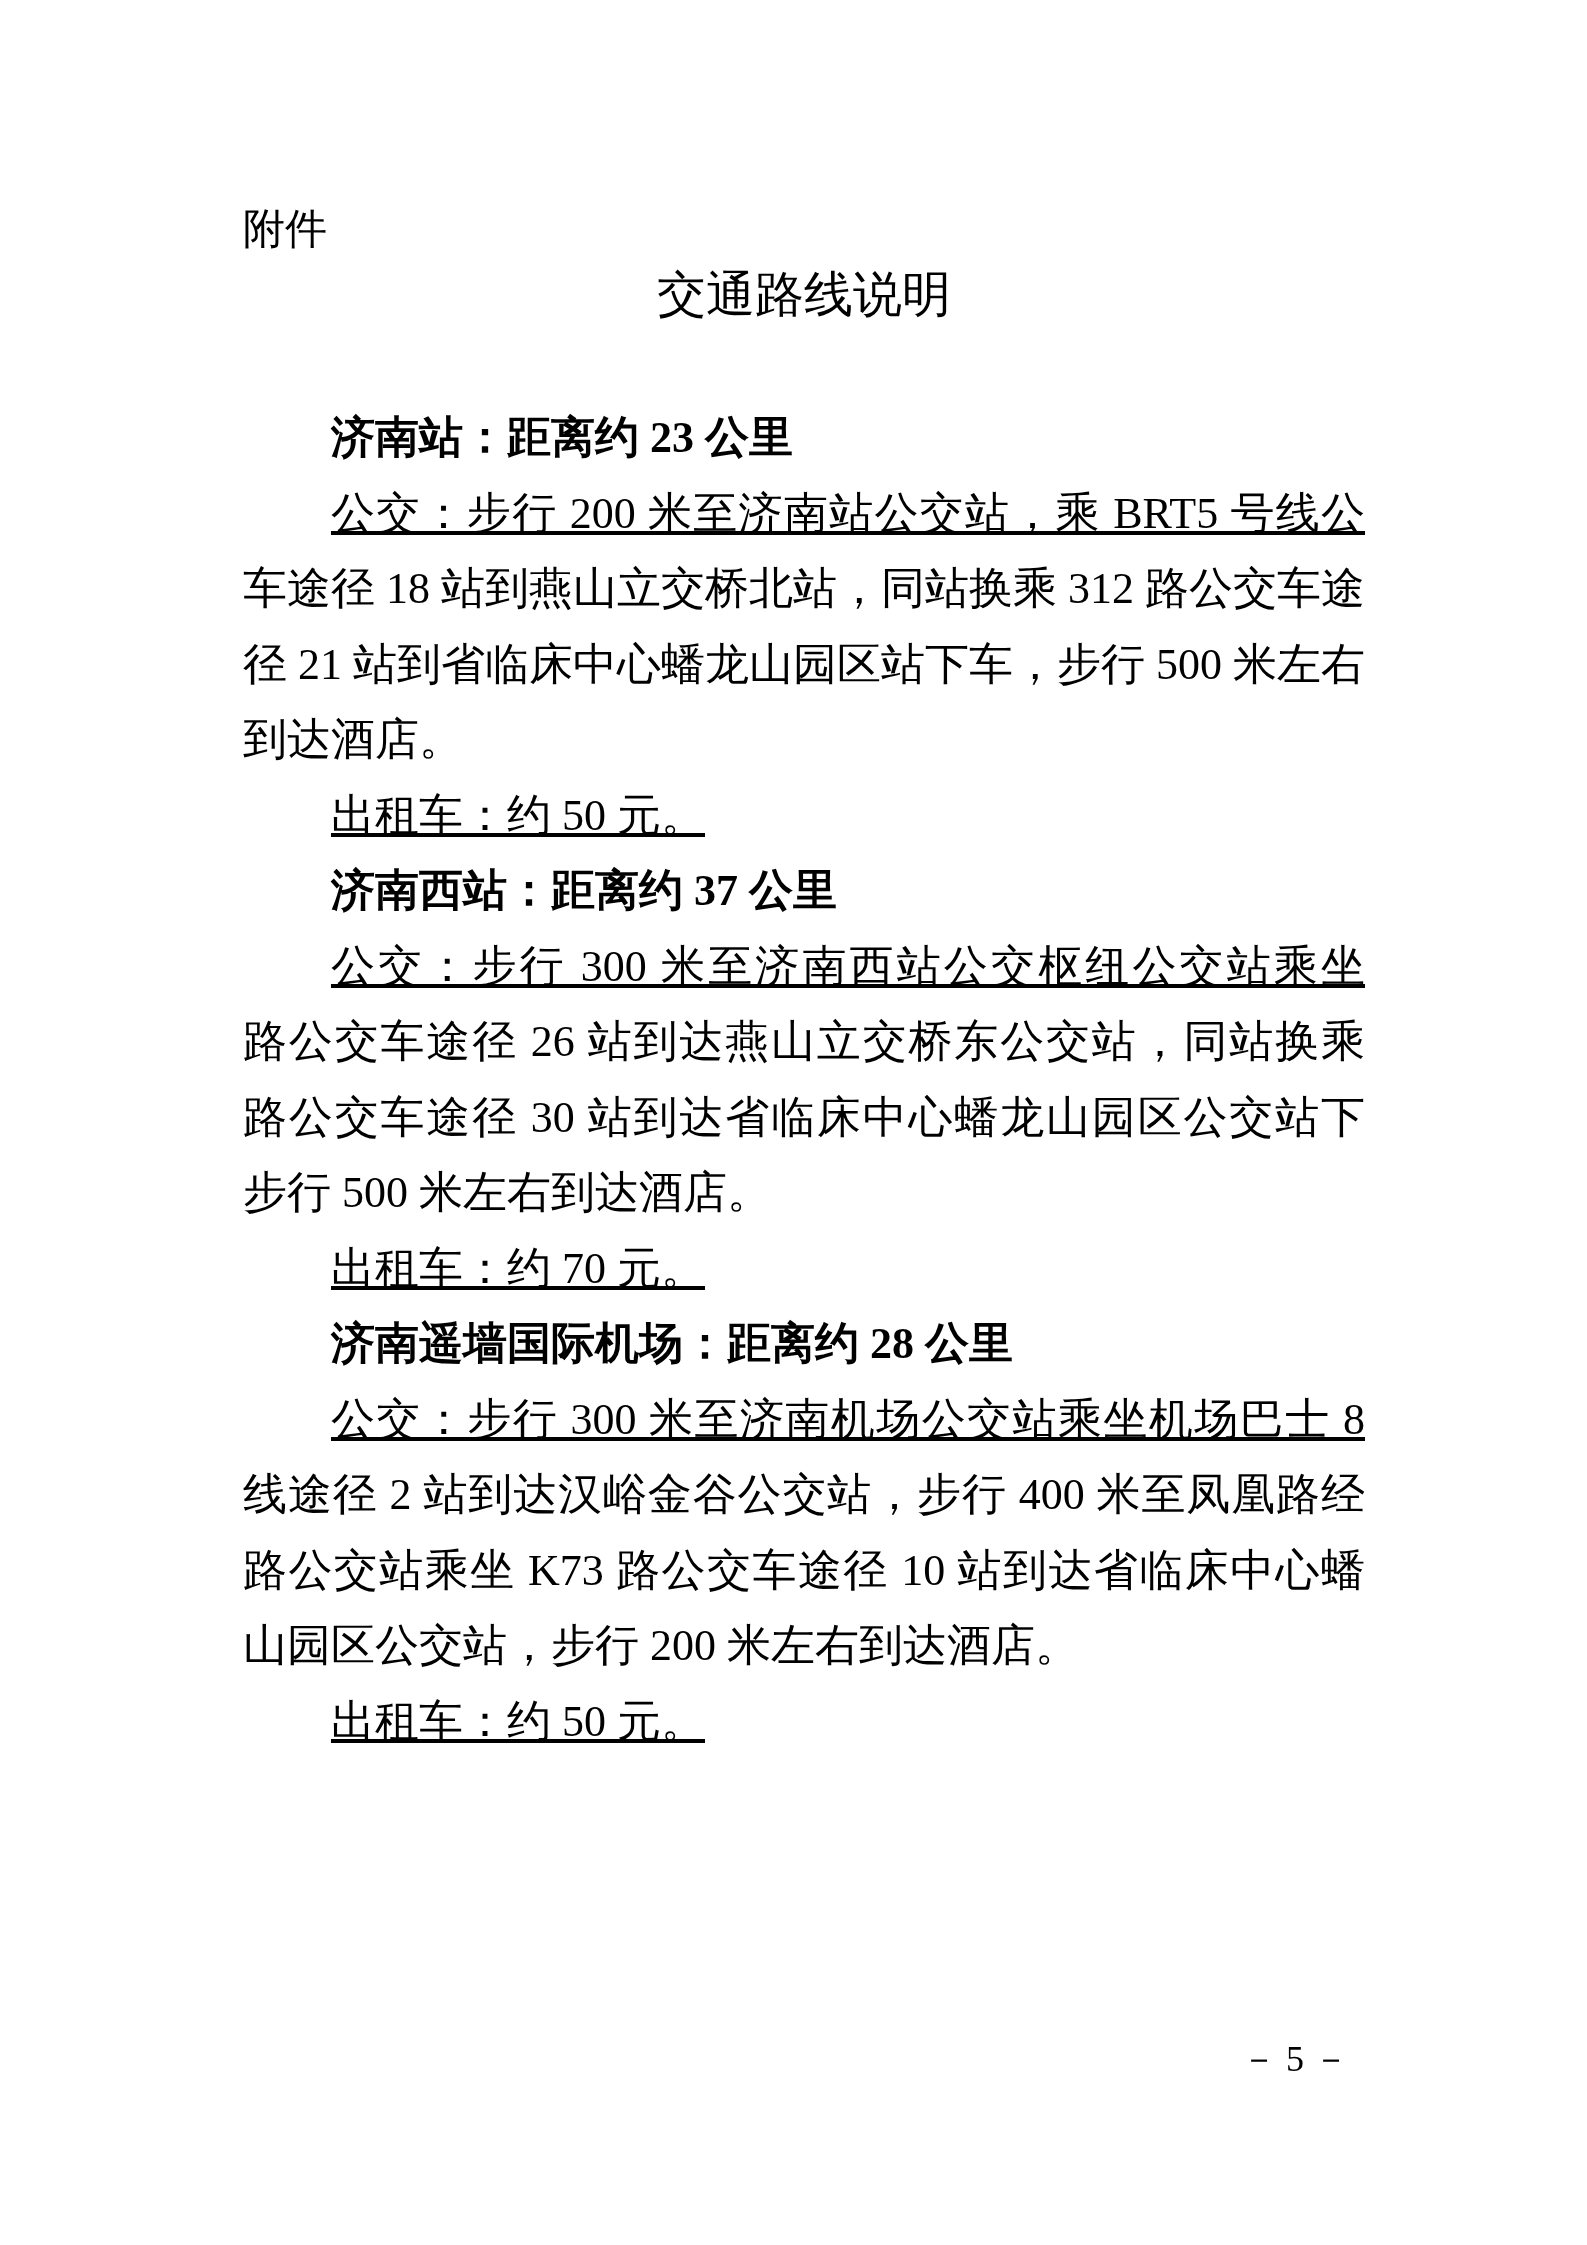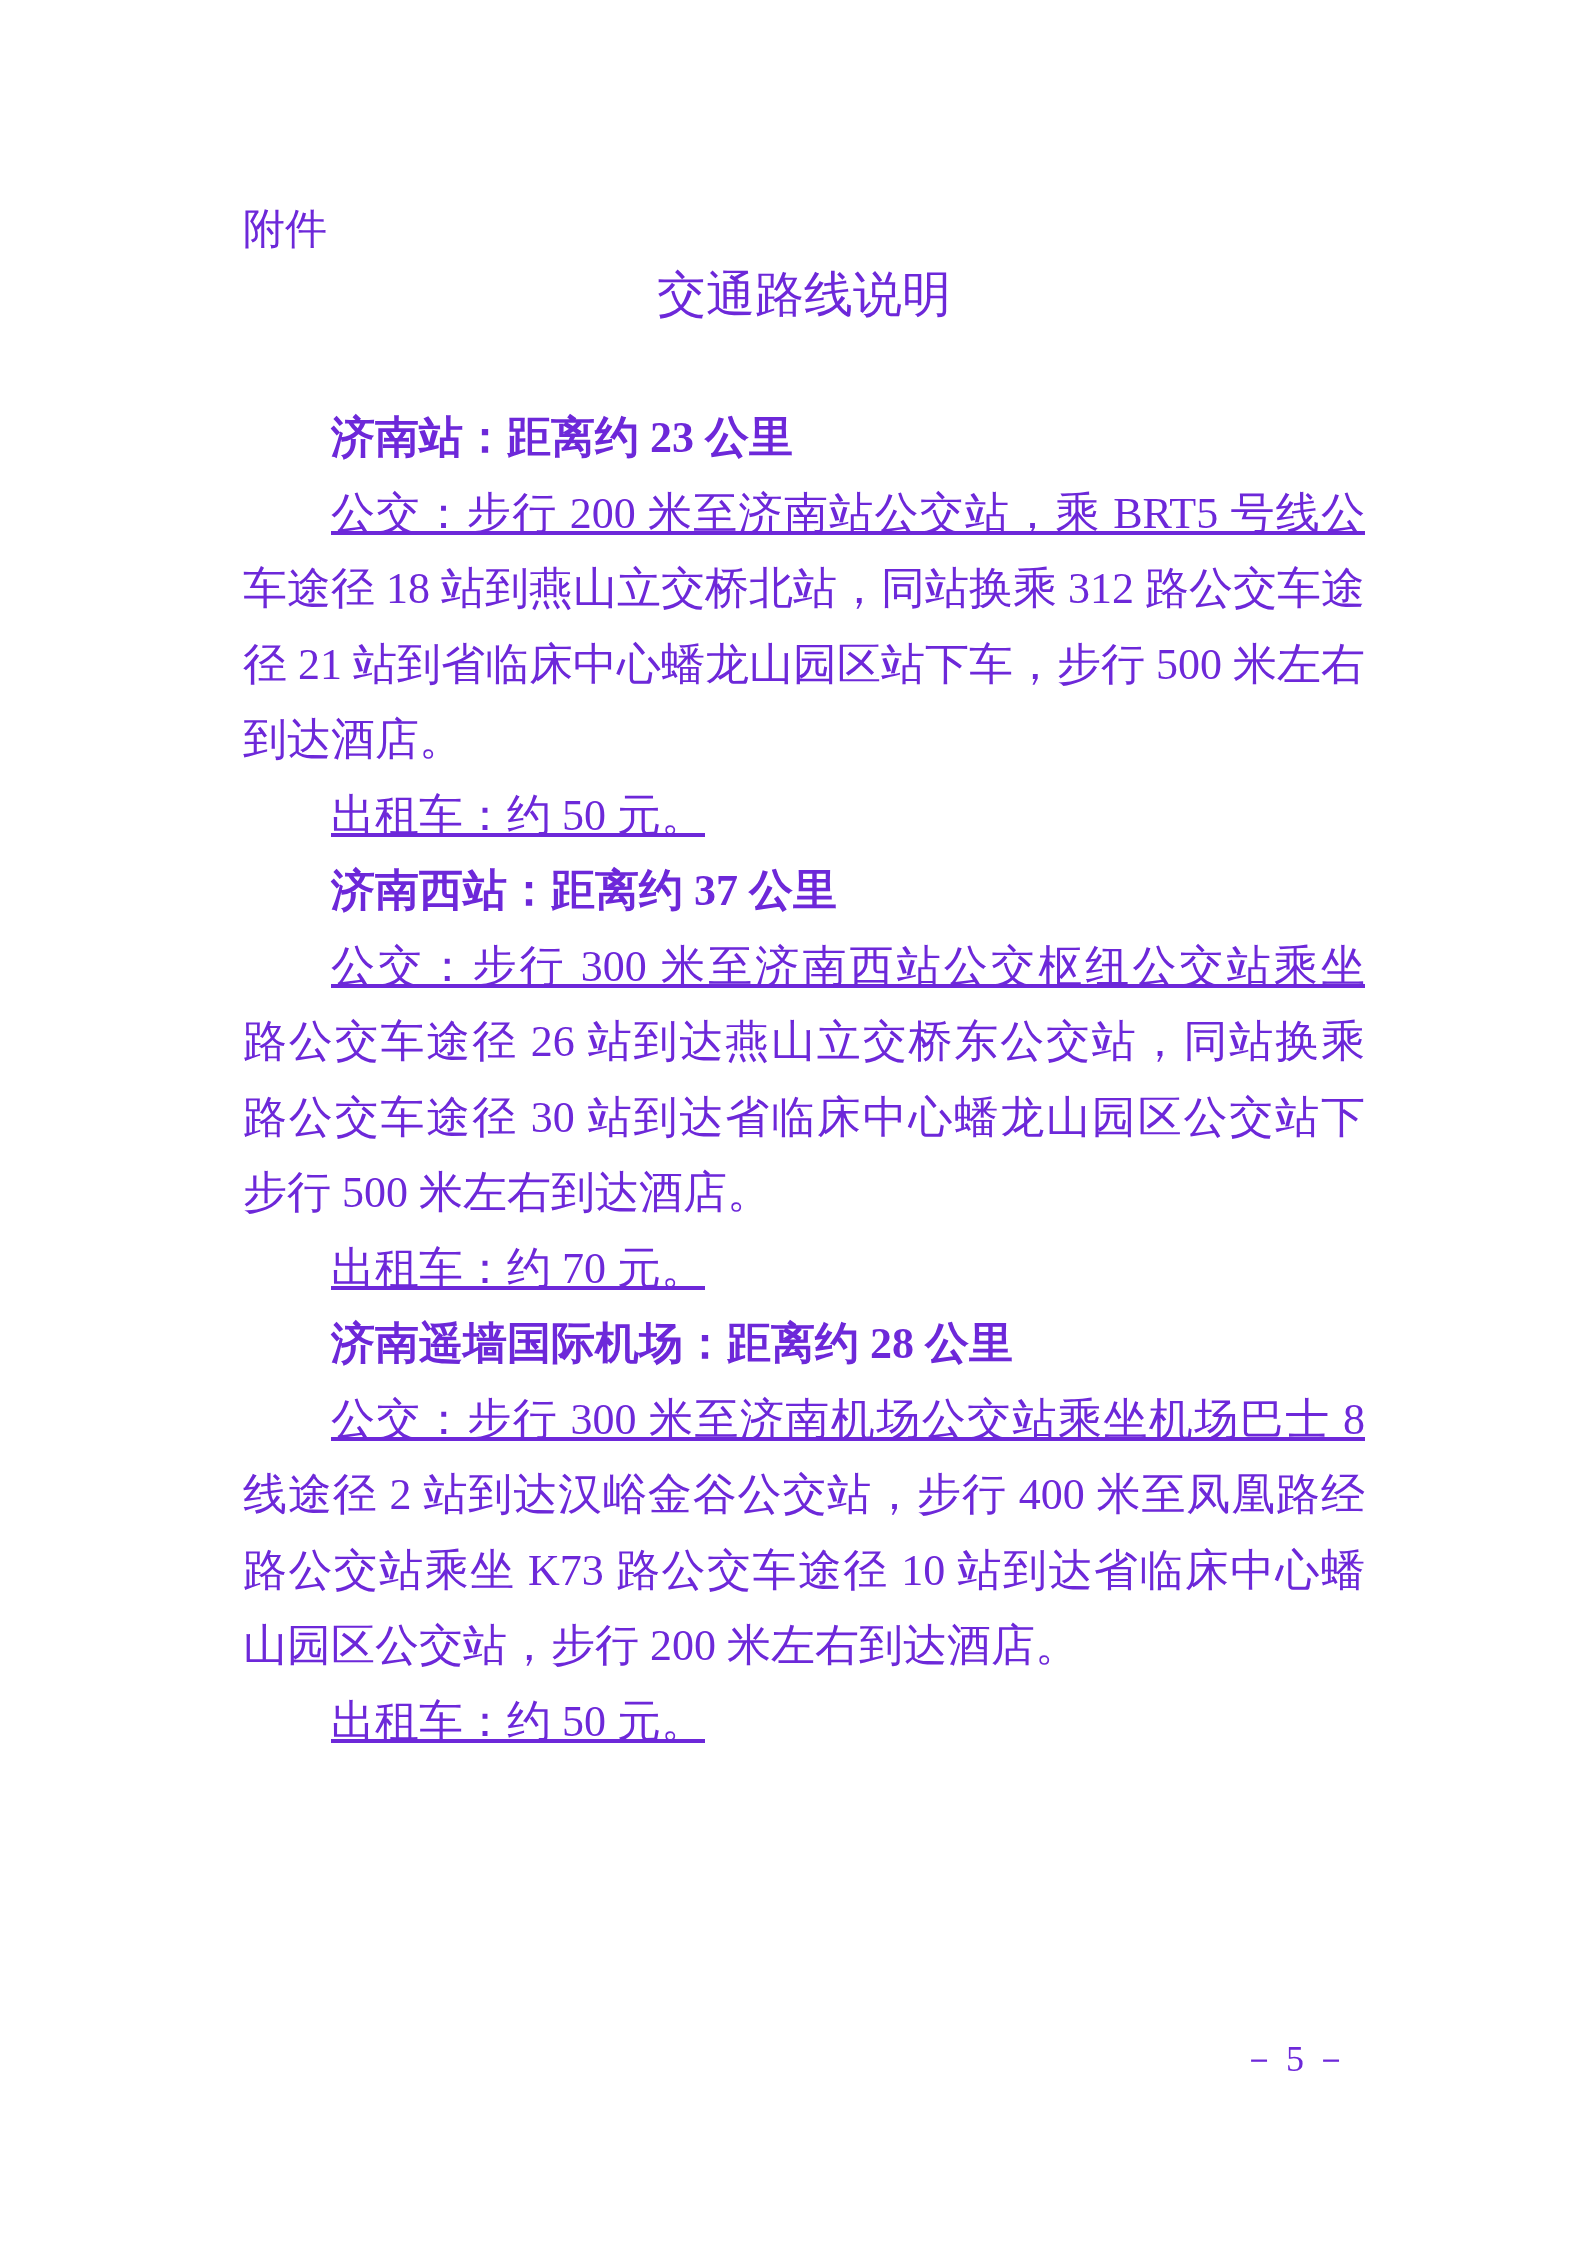--- a/index.html
+++ b/index.html
@@ -1,21 +1,21 @@
 <!DOCTYPE html>
 <html><head>
 <meta charset="utf-8">
 <style>
   html, body { margin: 0; padding: 0; background: #ffffff; }
   .page {
     position: relative;
     width: 1587px;
     height: 2245px;
     background: #ffffff;
-    color: #6d28d9;
+    color: #000000;
     overflow: hidden;
     font-family: "Liberation Serif", "DejaVu Serif", serif;
   }
   .attachment {
     position: absolute;
     top: 206px;
     left: 243px;
     font-family: "Liberation Sans", "DejaVu Sans", sans-serif;
     font-size: 42px;
     line-height: 1.1;

